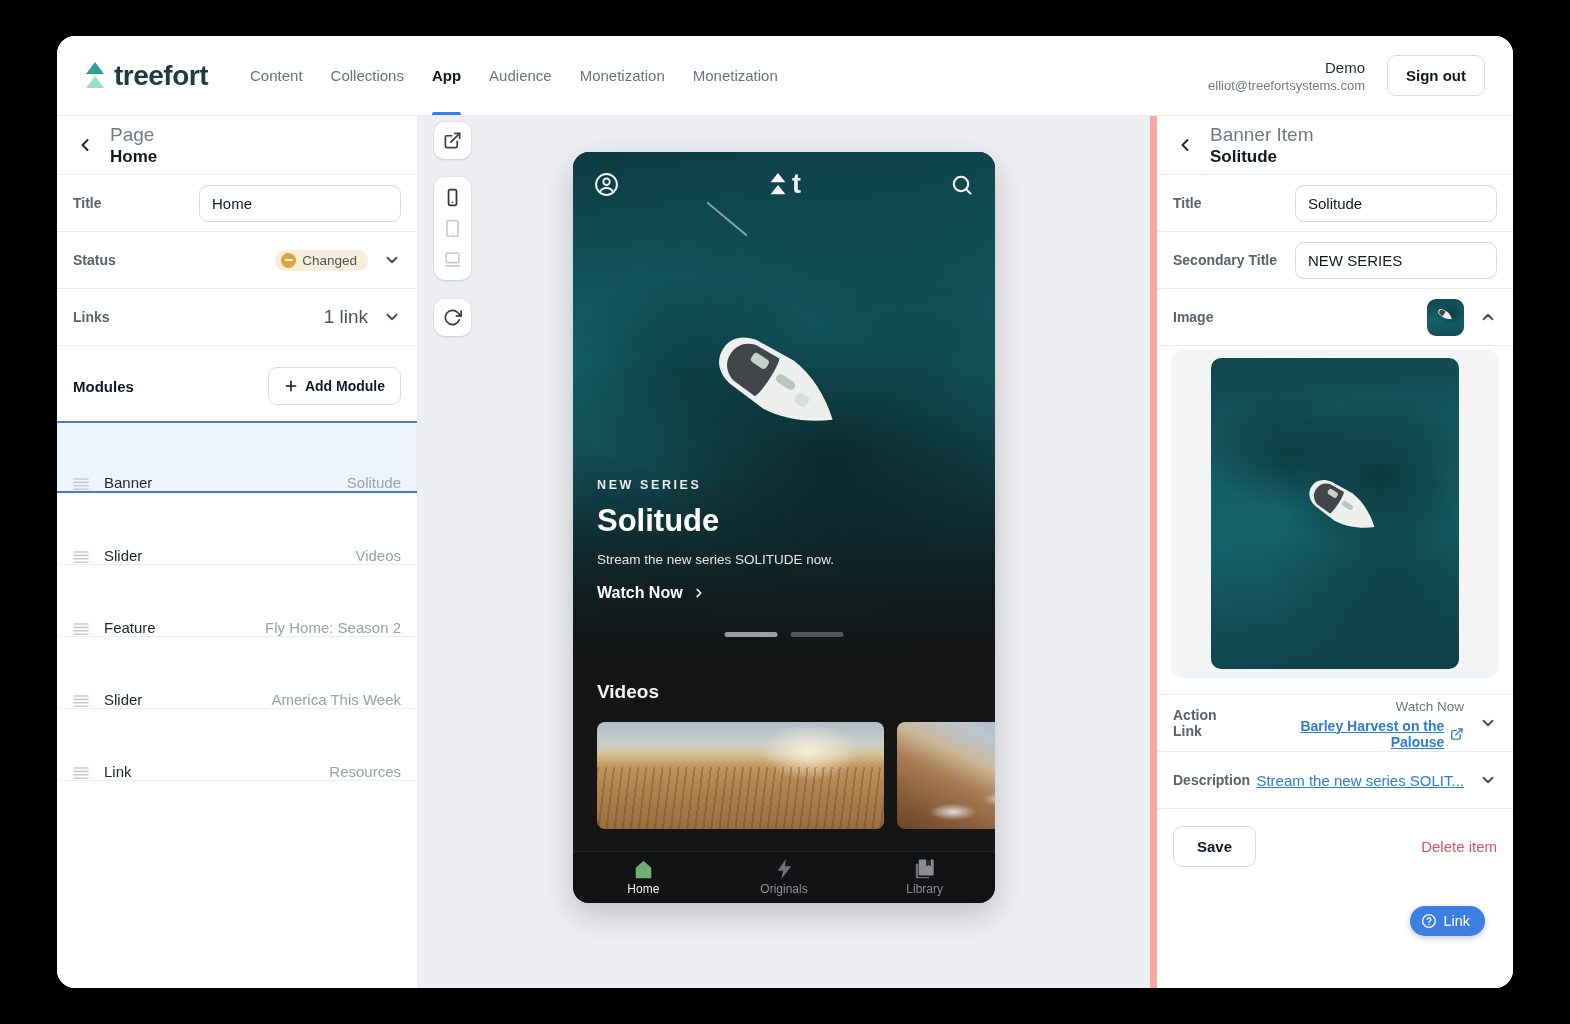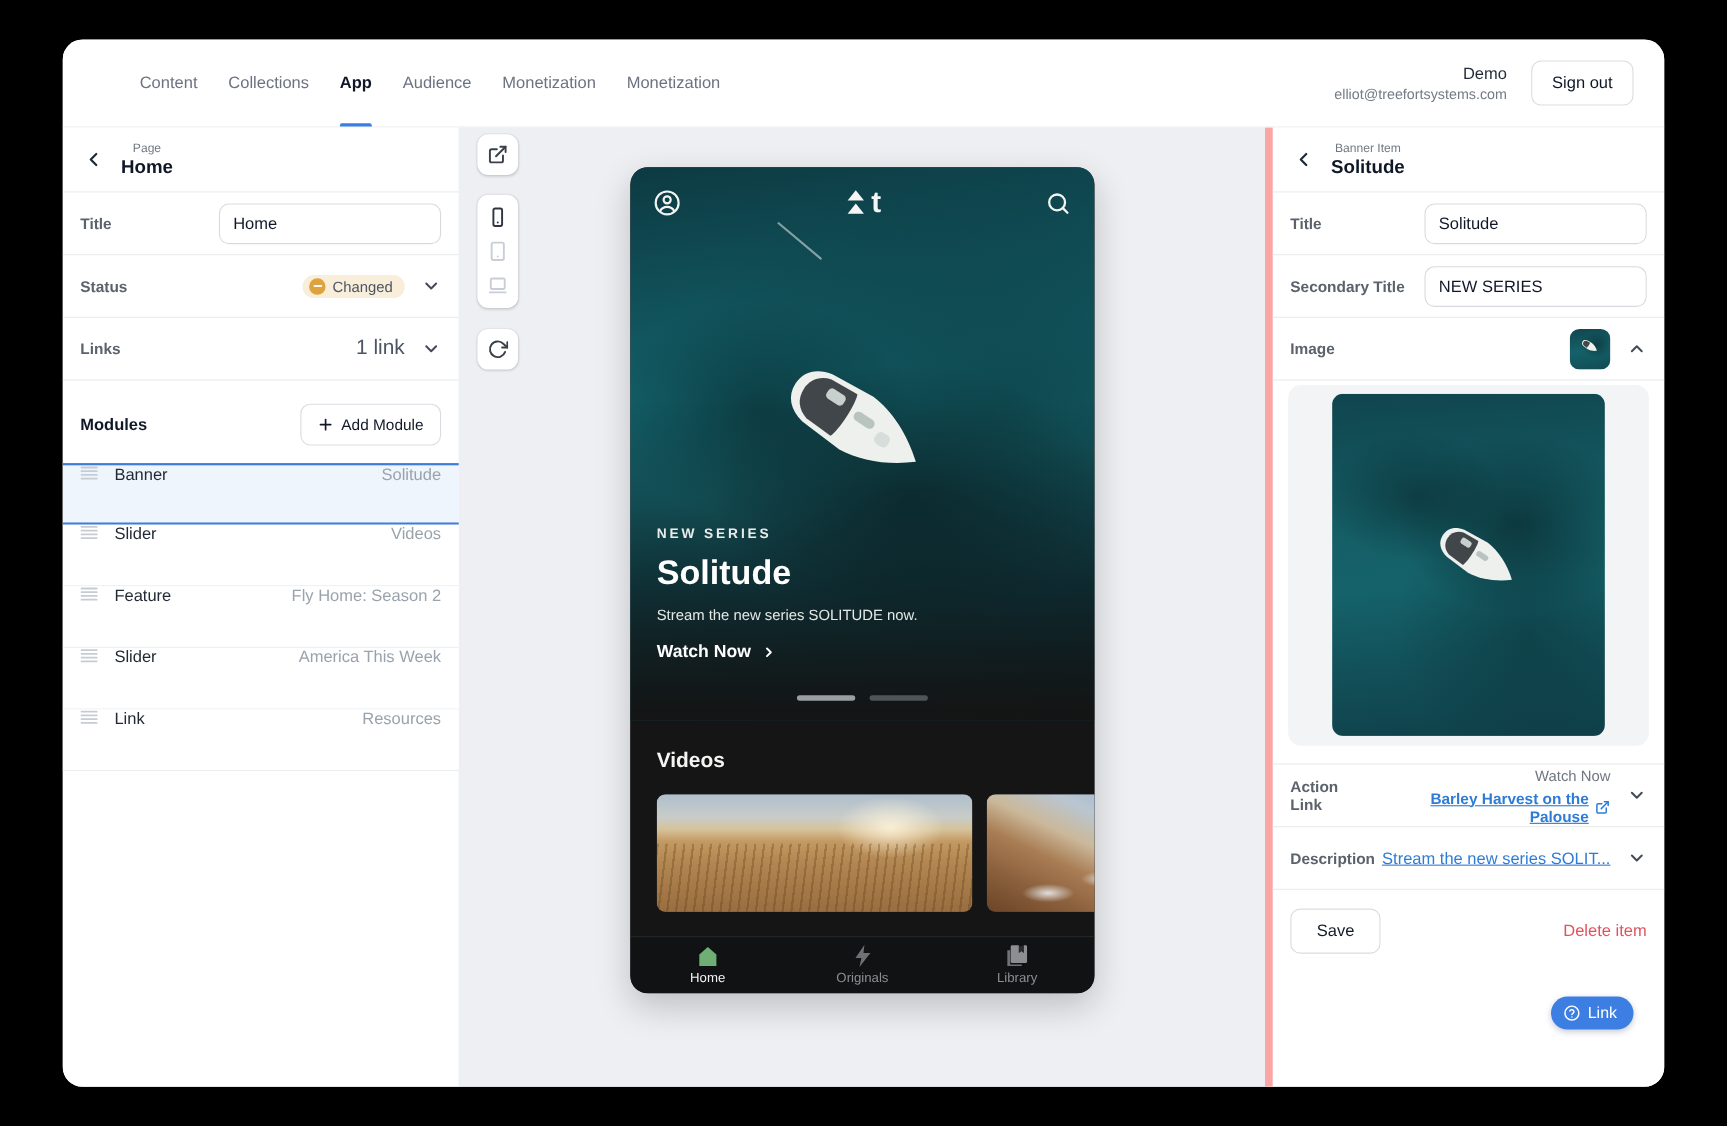--- a/index.html
+++ b/index.html
@@ -17,50 +17,50 @@
   .topbar { height:80px; flex:none; display:flex; align-items:stretch; padding:0 28px; border-bottom:1px solid #e9ebee; background:#fff; }
   .brand { display:flex; align-items:center; gap:9px; }
   .brand-name { font-size:28px; font-weight:700; color:#1d3b41; letter-spacing:-0.5px; }
   .topnav { display:flex; gap:28px; margin-left:42px; align-items:stretch; }
   .nav-item { display:flex; align-items:center; font-size:15px; color:#6b7280; cursor:pointer; position:relative; }
   .nav-item.active { color:#101828; font-weight:700; }
   .nav-item.active::after { content:""; position:absolute; left:0; right:0; bottom:0; height:3px; background:#3b7de0; border-radius:2px 2px 0 0; }
   .user-block { margin-left:auto; align-self:center; text-align:right; }
   .user-name { font-size:15px; color:#1f2937; }
   .user-email { font-size:13px; color:#737b85; margin-top:2px; }
-  .btn { background:#fff; border:1px solid #d9dde2; border-radius:9px; font-family:inherit; font-size:15px; font-weight:400; color:#101828; padding:11px 18px; cursor:pointer; }
+  .btn { background:#fff; border:1px solid #d9dde2; border-radius:9px; font-family:inherit; font-size:15px; font-weight:700; color:#101828; padding:11px 18px; cursor:pointer; }
   .signout { align-self:center; margin-left:22px; }
 
   
   .app-body { flex:1; display:flex; min-height:0; }
   .panel { width:361px; flex:none; background:#fff; display:flex; flex-direction:column; position:relative; }
   .panel.left { border-right:1px solid #e9ebee; }
   .panel.right { border-left:7px solid #fca5a5; width:363px; }
 
   .panel-header { flex:none; height:59px; display:flex; align-items:center; gap:13px; padding:0 16px; border-bottom:1px solid #e9ebee; }
   .back-btn { background:none; border:none; cursor:pointer; color:#1f2937; display:flex; padding:2px; }
-  .crumb-type { font-size:11px; color:#717a84;text-align:center; }
+  .crumb-type { font-size:19px; color:#717a84; }
   .crumb-title { font-size:17px; font-weight:700; color:#101828; margin-top:1px; }
 
   .field-row { flex:none; min-height:57px; display:flex; align-items:center; padding:0 16px; border-bottom:1px solid #e9ebee; }
   .field-label { font-size:14px; font-weight:600; color:#5b626c; }
   .text-input { margin-left:auto; width:202px; height:37px; border:1px solid #d7dbe0; border-radius:9px; padding:0 12px; font-family:inherit; font-size:15px; color:#101828; background:#fff; }
   .row-value { margin-left:auto; font-size:19px; color:#4b5563; }
   .chev { color:#434a55; margin-left:15px; display:flex; flex:none; }
   .chev.btnlike { cursor:pointer; background:none; border:none; }
 
   .badge { margin-left:auto; display:inline-flex; align-items:center; gap:6px; background:#f8eeda; border-radius:999px; padding:3px 11px 3px 6px; font-size:13.5px; color:#4b5563; }
   .badge-dot { width:15px; height:15px; border-radius:50%; background:#dda33f; position:relative; flex:none; }
   .badge-dot::after { content:""; position:absolute; left:3.5px; top:6.25px; width:8px; height:2.5px; border-radius:2px; background:#fdf8ee; }
 
   .modules-header { flex:none; display:flex; align-items:center; justify-content:space-between; padding:21px 16px 16px; }
   .modules-title { font-size:15px; font-weight:700; color:#101828; }
   .add-module { display:flex; align-items:center; gap:7px; font-size:14px; padding:10px 15px; }
 
-  .module-row { flex:none; height:56px; display:flex; align-items:flex-start; gap:15px; padding:0 16px; border-bottom:1px solid #eceef1; cursor:pointer; background:#fff; }
+  .module-row { flex:none; height:72px; display:flex; align-items:flex-end; gap:15px; padding:0 16px; border-bottom:1px solid #eceef1; cursor:pointer; background:#fff; }
   .module-row.selected { background:#eff5fc; border-top:2px solid #3b7dd8; border-bottom:2px solid #3b7dd8; }
   .module-type { font-size:15px; color:#232a33; }
   .module-value { margin-left:auto; font-size:15px; color:#9aa2ac; }
   .drag-handle { display:flex; color:#c7ccd3; cursor:grab; flex:none; }
 
   
   .center { flex:1; background:#edeff2; position:relative; overflow:hidden; }
   .preview-toolbar { position:absolute; left:16px; top:6px; display:flex; flex-direction:column; }
   .tool-btn { width:37px; height:37px; background:#fff; border:none; border-radius:10px; box-shadow:0 1px 2px rgba(16,24,40,.12), 0 0 0 1px rgba(16,24,40,.04); display:flex; align-items:center; justify-content:center; color:#3a4049; cursor:pointer; margin-bottom:18px; }
   .device-group { width:37px; background:#fff; border-radius:10px; box-shadow:0 1px 2px rgba(16,24,40,.12), 0 0 0 1px rgba(16,24,40,.04); display:flex; flex-direction:column; align-items:center; padding:9px 0; gap:8px; margin-bottom:19px; }
@@ -146,20 +146,27 @@
   .delete-link { font-size:15px; color:#e0525e; background:none; border:none; font-family:inherit; cursor:pointer; }
 
   .help-btn { position:absolute; right:28px; bottom:52px; display:flex; align-items:center; gap:6px; background:#3d7ee2; color:#fff; border:none; border-radius:999px; padding:7px 15px 7px 11px; font-family:inherit; font-size:14.5px; cursor:pointer; box-shadow:0 2px 6px rgba(20,40,90,.25); }
 </style>
 </head>
 <body>
 
 <div class="window">
 
   <header class="topbar">
+    <div class="brand">
+      <svg width="20" height="28" viewBox="0 0 20 28">
+        <polygon points="10,0 19,12 1,12" fill="#2fa093"></polygon>
+        <polygon points="10,14 19,26 1,26" fill="#97e2c4"></polygon>
+      </svg>
+      <span class="brand-name">treefort</span>
+    </div>
     <nav class="topnav">
       <span class="nav-item">Content</span>
       <span class="nav-item">Collections</span>
       <span class="nav-item active">App</span>
       <span class="nav-item">Audience</span>
       <span class="nav-item">Monetization</span>
       <span class="nav-item">Monetization</span>
     </nav>
     <div class="user-block">
       <div class="user-name">Demo</div>

